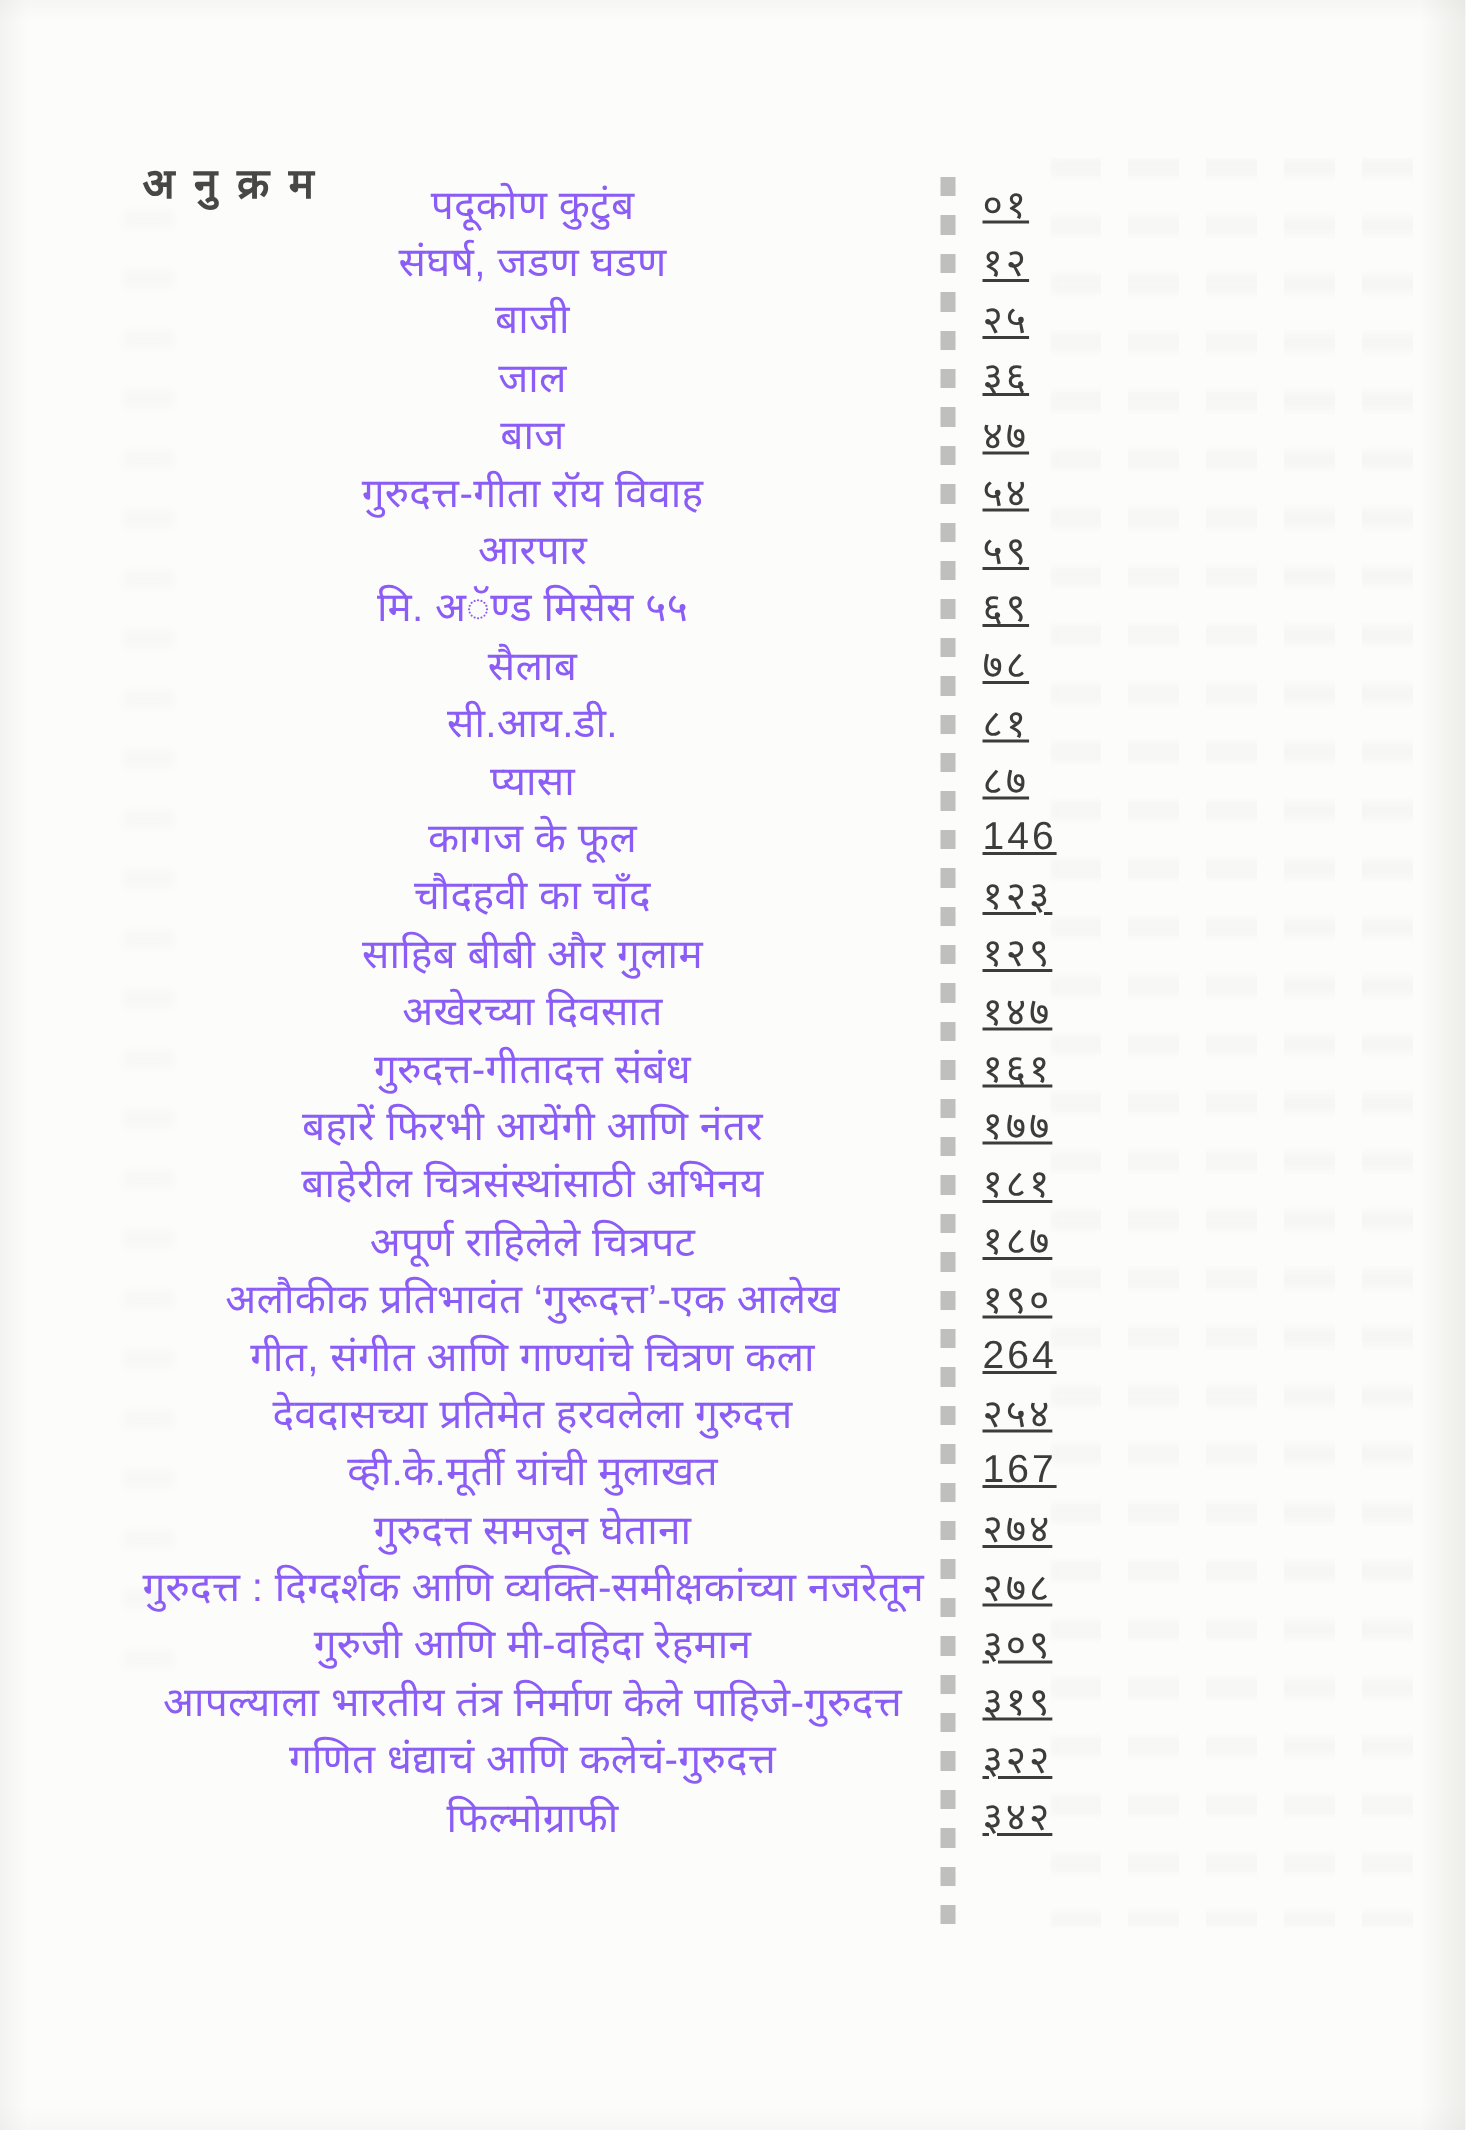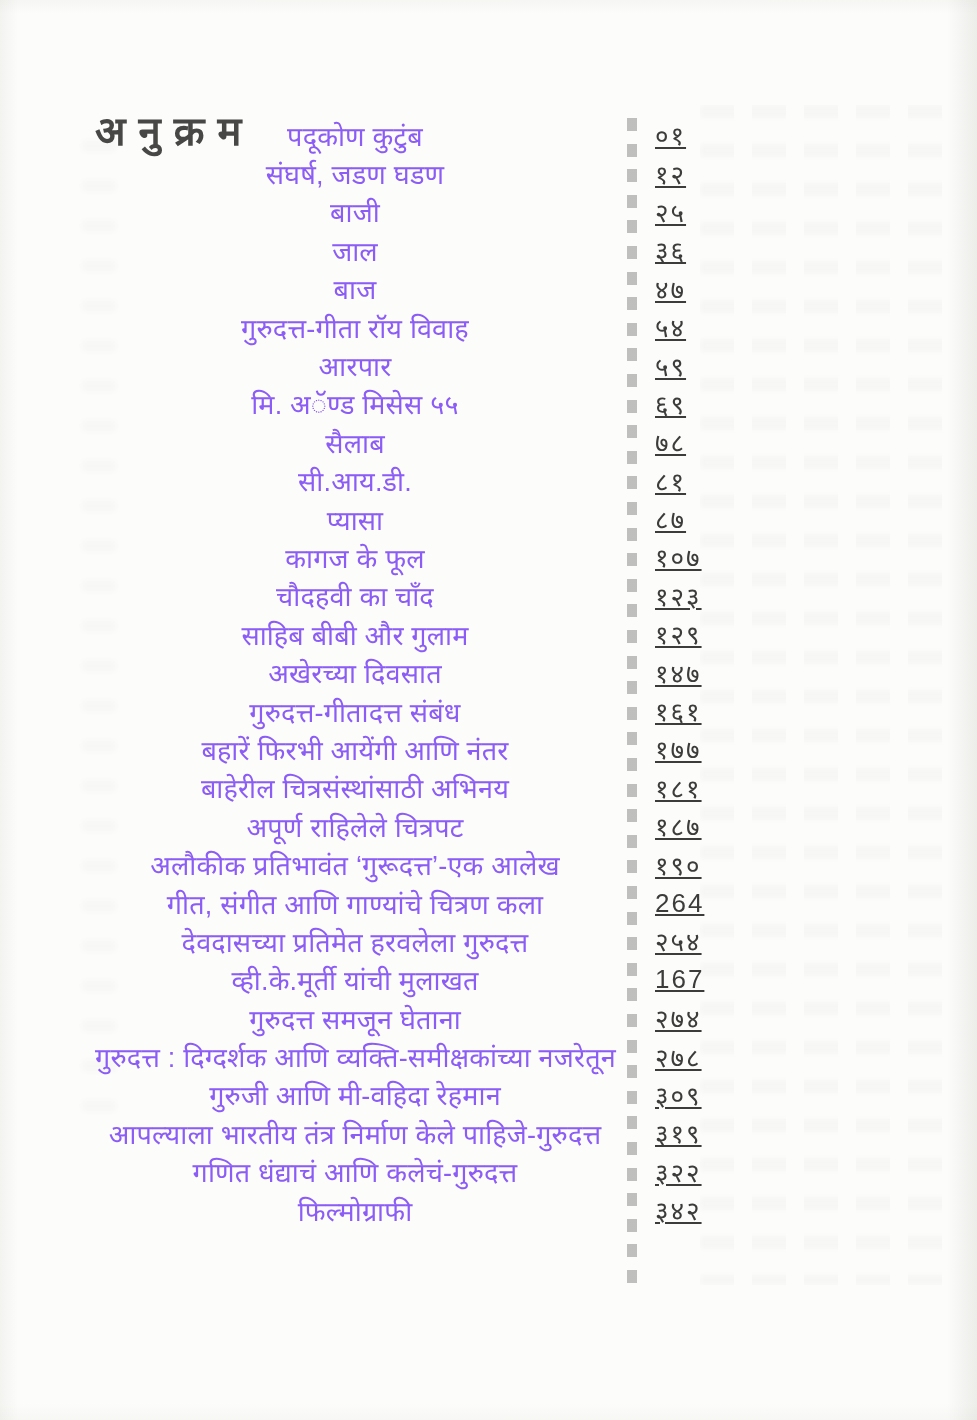--- a/index.html
+++ b/index.html
@@ -54,21 +54,21 @@
       rgba(255,255,255,0) 12px, rgba(255,255,255,0) 40px);
     opacity: 0.06;
     filter: blur(2px);
     pointer-events: none;
   }
   .toc-heading {
     position: absolute;
     top: 102px;
     left: 95px;
     margin: 0;
-    font-size: 40px;
+    font-size: 28px;
     font-weight: bold;
     letter-spacing: 13px;
     color: #474745;
     white-space: nowrap;
   }
   .toc-list {
     position: absolute;
     top: 116px;
     left: 95px;
     width: 650px;
@@ -169,21 +169,21 @@
     <div class="toc-page">८१</div>
   </div>
 
   <div class="toc-row">
     <div class="toc-title">प्यासा</div>
     <div class="toc-page">८७</div>
   </div>
 
   <div class="toc-row">
     <div class="toc-title">कागज के फूल</div>
-    <div class="toc-page">१०७</div>
+    <div class="toc-page">146</div>
   </div>
 
   <div class="toc-row">
     <div class="toc-title">चौदहवी का चाँद</div>
     <div class="toc-page">१२३</div>
   </div>
 
   <div class="toc-row">
     <div class="toc-title">साहिब बीबी और गुलाम</div>
     <div class="toc-page">१२९</div>

